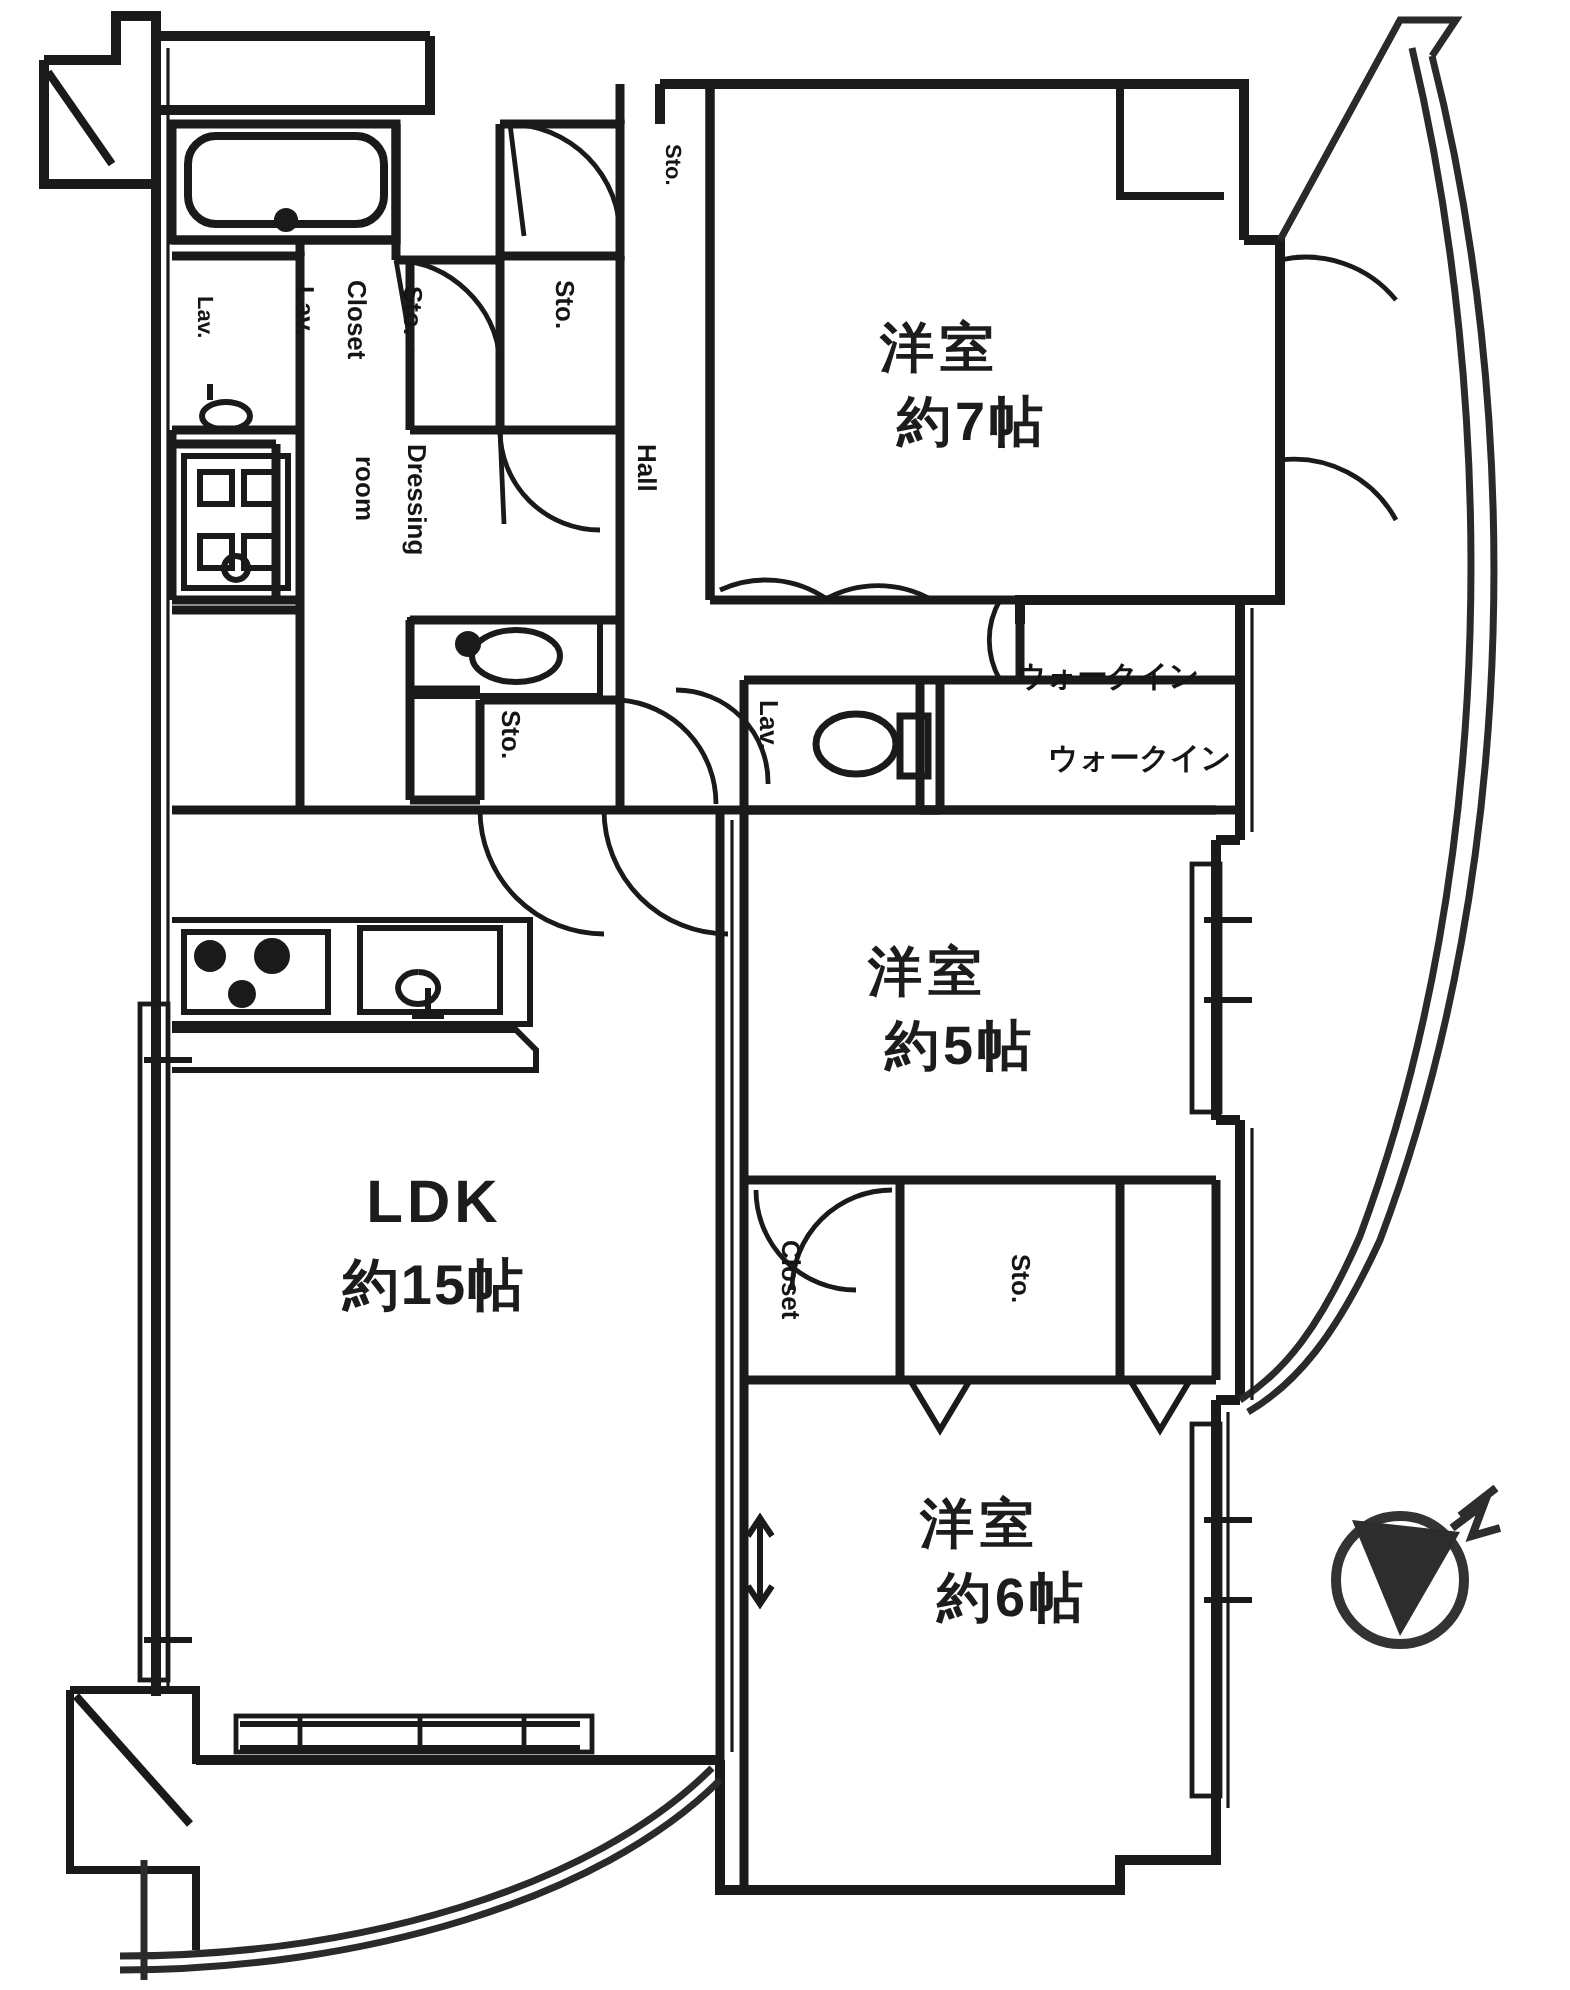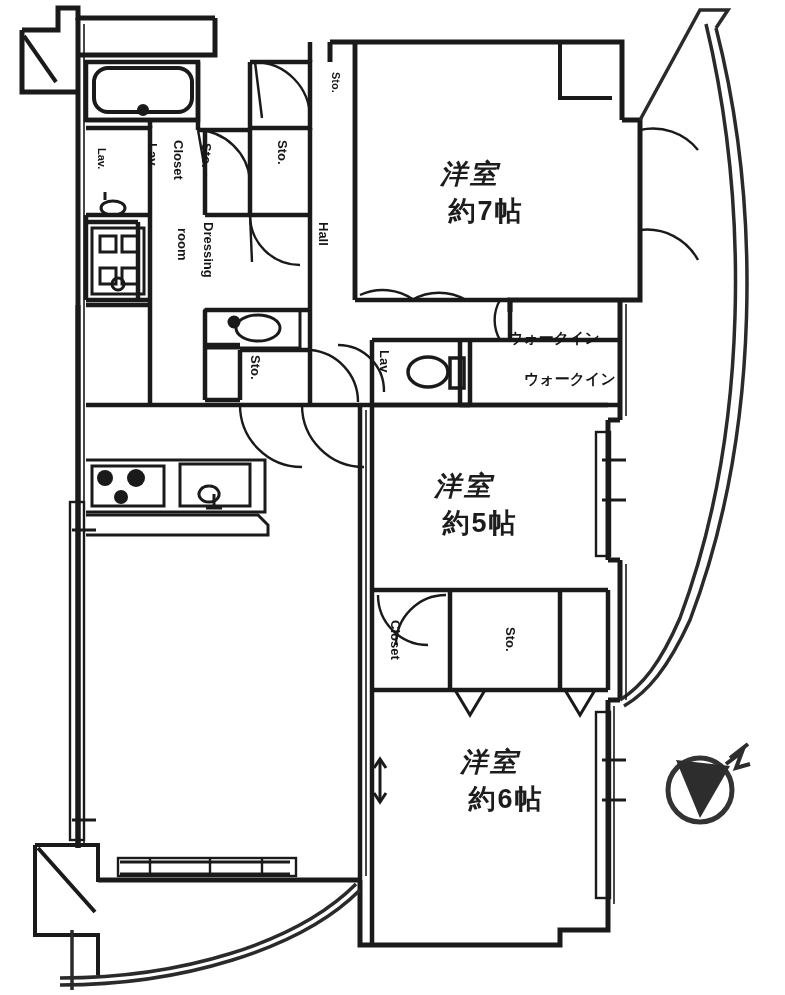--- a/index.html
+++ b/index.html
@@ -27,21 +27,20 @@
     color: #1c1c1c;
     font-weight: bold;
     text-align: center;
     white-space: nowrap;
     letter-spacing: 1px;
     line-height: 1.05;
   }
   .rm-name {
     font-size: 27px;
     letter-spacing: 3px;
-    font-style: italic;
   }
   .rm-size {
     font-size: 27px;
     letter-spacing: 2px;
     margin-top: 9px;
     margin-left: 32px;
   }
   .ldk-name {
     font-size: 30px;
     letter-spacing: 2px;
@@ -335,20 +334,24 @@
 <div class="rm-label" style="left:464px; top:472px; transform:translateX(-50%);">
   <div class="rm-name">洋室</div>
   <div class="rm-size">約5帖</div>
 </div>
 
 <div class="rm-label" style="left:490px; top:748px; transform:translateX(-50%);">
   <div class="rm-name">洋室</div>
   <div class="rm-size">約6帖</div>
 </div>
 
+<div class="rm-label" style="left:217px; top:586px; transform:translateX(-50%);">
+  <div class="ldk-name">LDK</div>
+  <div class="ldk-size">約15帖</div>
+</div>
 
 <div class="wic-label" style="left:508px; top:329px;">ウォークイン</div>
 <div class="wic-label" style="left:524px; top:370px;">ウォークイン</div>
 
 <div class="vert-label rot90" style="left:214px; top:143px;">Sto.</div>
 <div class="vert-label rot90" style="left:290px; top:140px;">Sto.</div>
 <div class="vert-label rot90" style="left:186px; top:140px;">Closet</div>
 <div class="vert-label rot90" style="left:160px; top:143px;">Lav.</div>
 <div class="vert-label rot90" style="left:216px; top:222px;">Dressing</div>
 <div class="vert-label rot90" style="left:190px; top:228px;">room</div>

